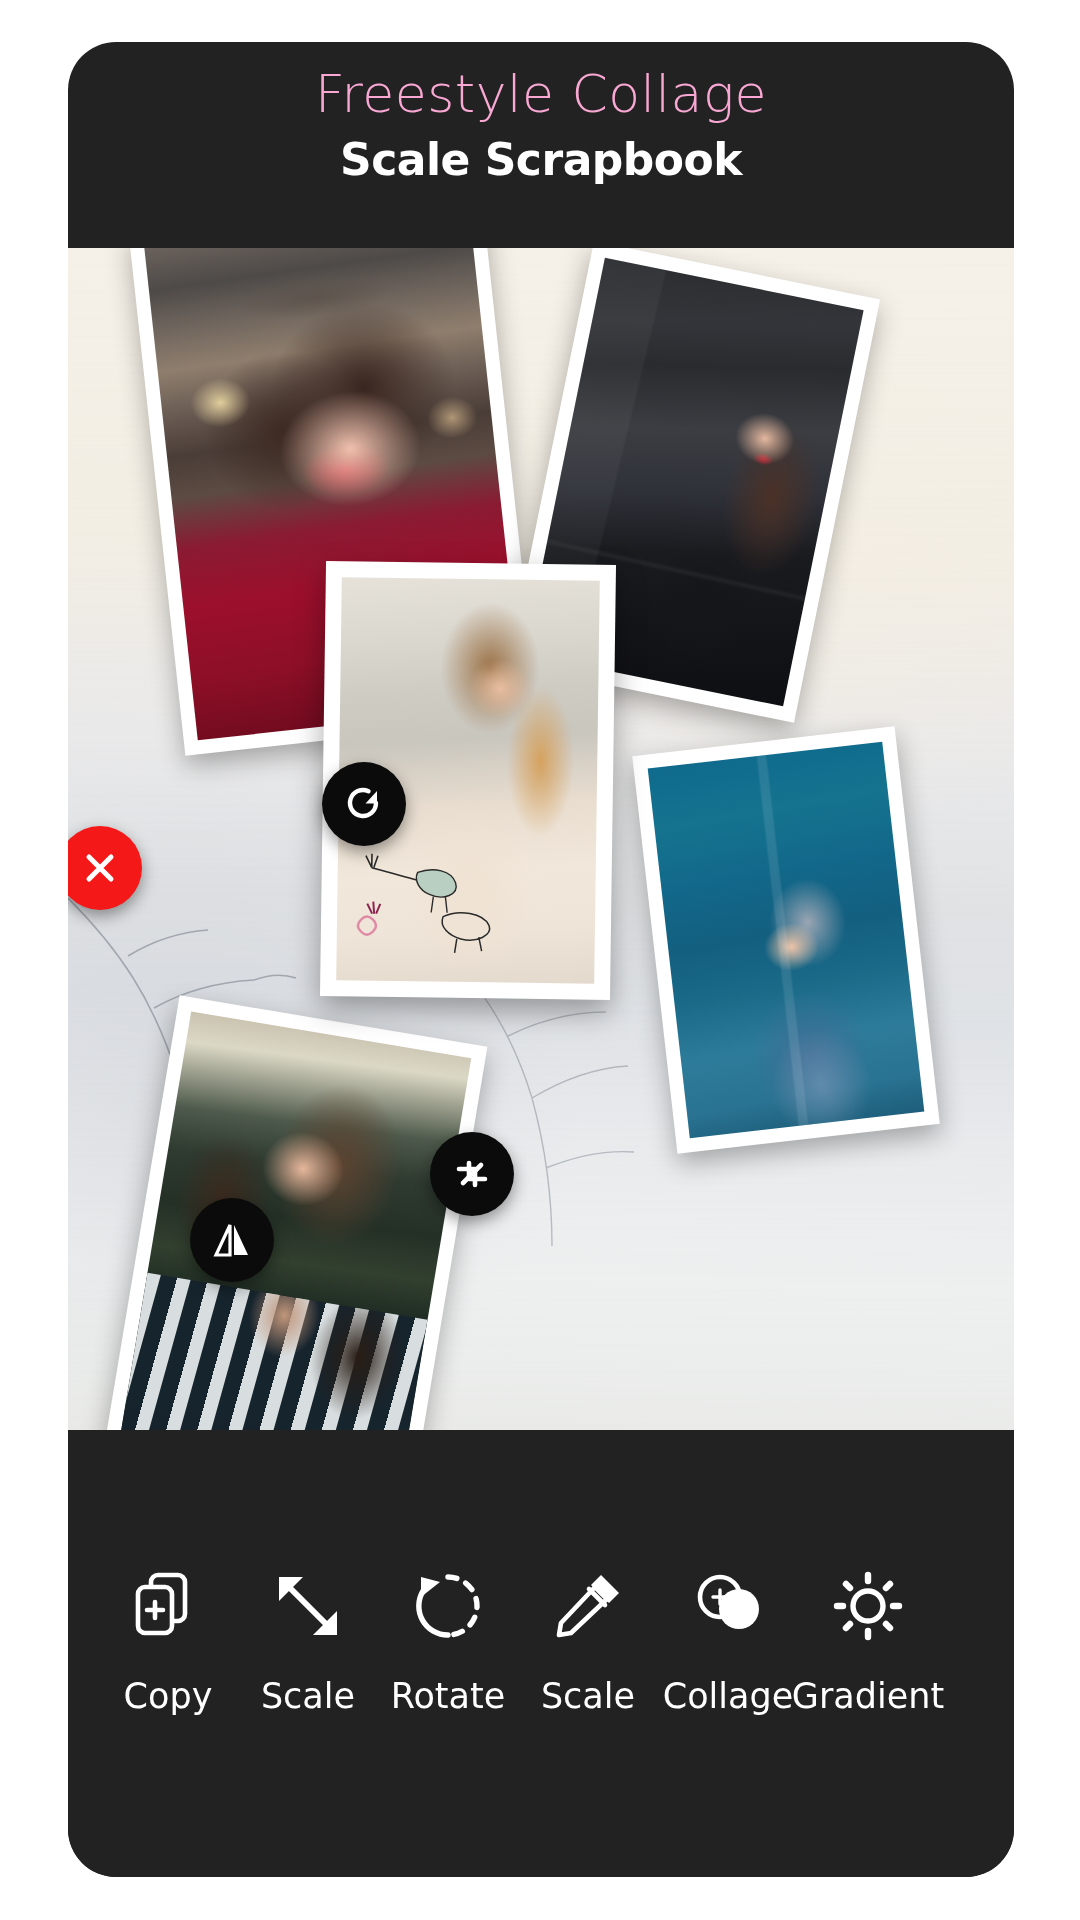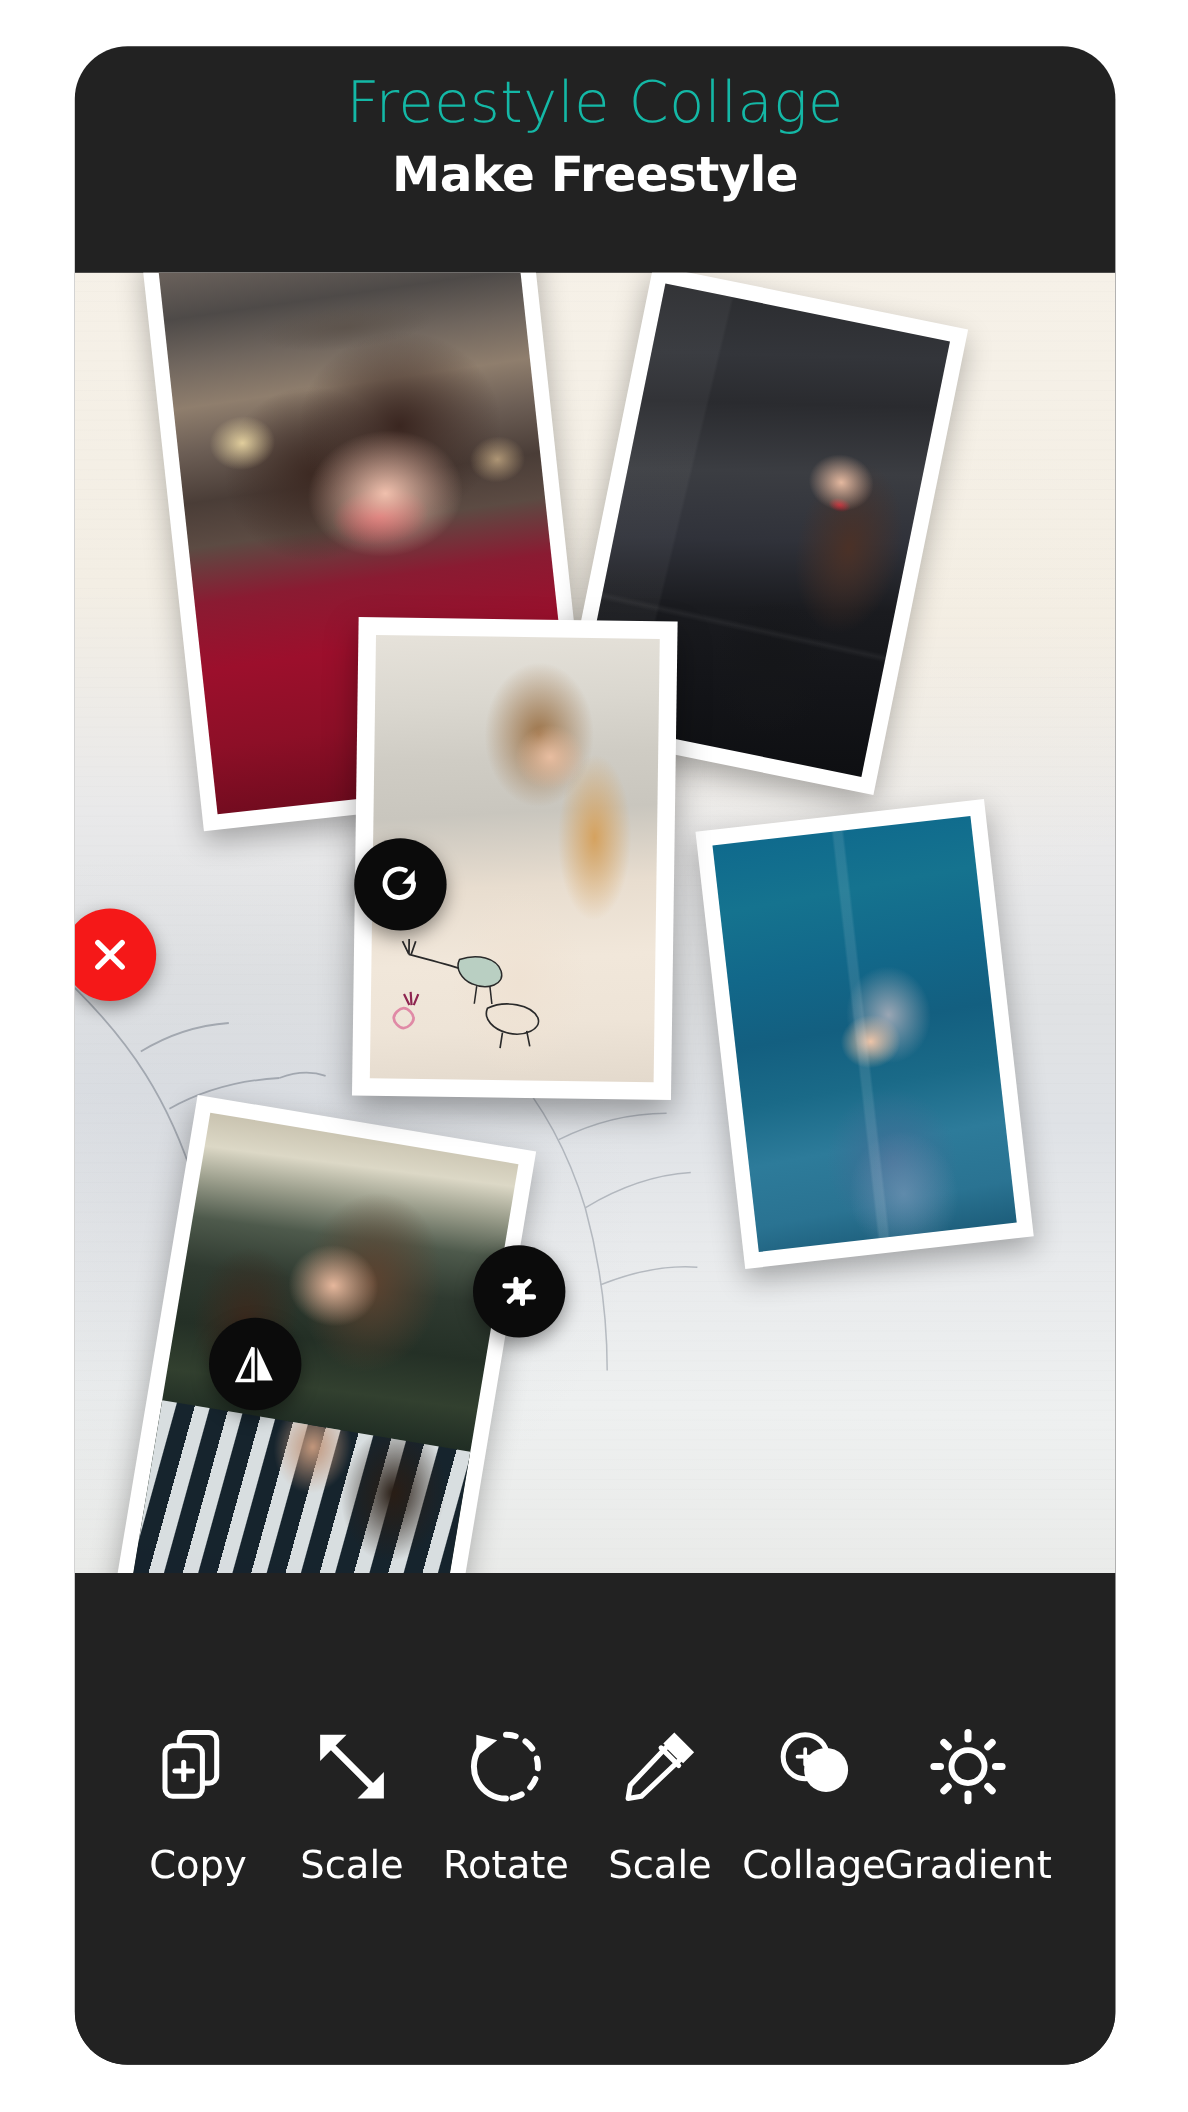--- a/index.html
+++ b/index.html
@@ -23,21 +23,21 @@
   
   #header {
     position:absolute;
     left:0; top:0; width:100%; height:206px;
     z-index:6;
     pointer-events:none;
   }
   #header-title {
     position:absolute; left:0; top:22px; width:100%;
     text-align:center;
-    color:#14b8a6;
+    color:#f9a8d4;
     font-size:52px;
     font-weight:300;
     letter-spacing:0.5px;
     font-family:"DejaVu Sans", sans-serif;
   }
   #header-subtitle {
     position:absolute; left:0; top:92px; width:100%;
     text-align:center;
     color:#ffffff;
     font-size:44px;
@@ -248,22 +248,21 @@
     width:946px; height:447px;
     background:#222222;
     z-index:7;
   }
   #tool-row {
     position:absolute;
     left:0; top:130px;
     width:100%;
     display:flex;
     align-items:flex-start;
-    padding-left:18px;
-    margin-left:24px;
+    padding-left:30px;
   }
   .tool {
     flex:0 0 auto;
     width:140px;
     display:flex;
     flex-direction:column;
     align-items:center;
   }
   .tool-icon {
     height:92px;
@@ -365,21 +364,21 @@
     <div class="handle dark" id="handle-flip">
       <svg width="46" height="46" viewBox="0 0 46 46">
         <path d="M21 8 L21 38 L7 38 Z" fill="none" stroke="#ffffff" stroke-width="3.2"></path>
         <path d="M25 8 L25 38 L39 38 Z" fill="#ffffff"></path>
       </svg>
     </div>
   </div>
 
   <div id="header">
     <div id="header-title">Freestyle Collage</div>
-    <div id="header-subtitle">Make Freestyle</div>
+    <div id="header-subtitle">Scale Scrapbook</div>
   </div>
 
   <div id="toolbar">
     <div id="tool-row">
 
       <div class="tool">
         <div class="tool-icon">
           <svg width="78" height="78" viewBox="0 0 78 78" fill="none" stroke="#ffffff" stroke-width="4.6">
             <rect x="22" y="8" width="34" height="46" rx="7"></rect>
             <rect x="9" y="20" width="34" height="46" rx="7" fill="#222222"></rect>

